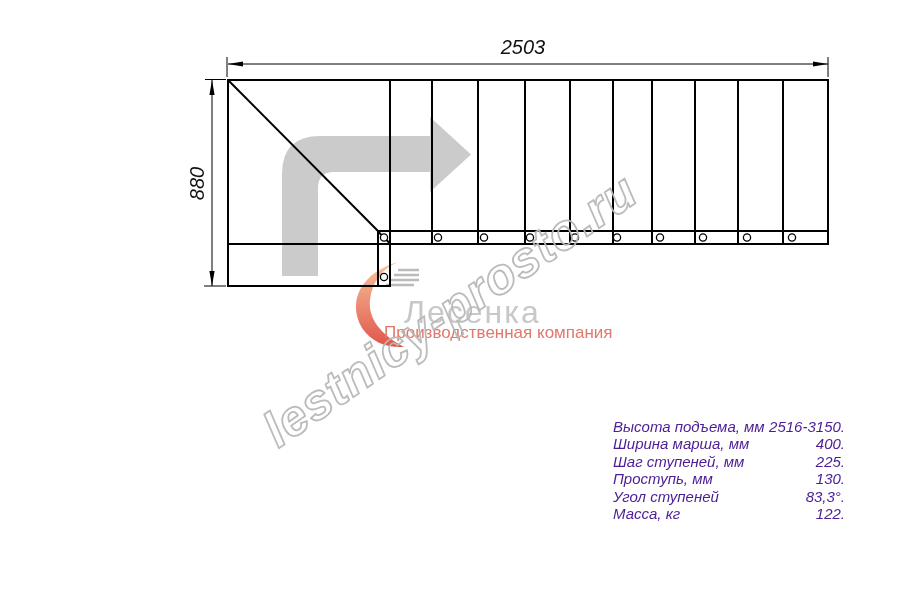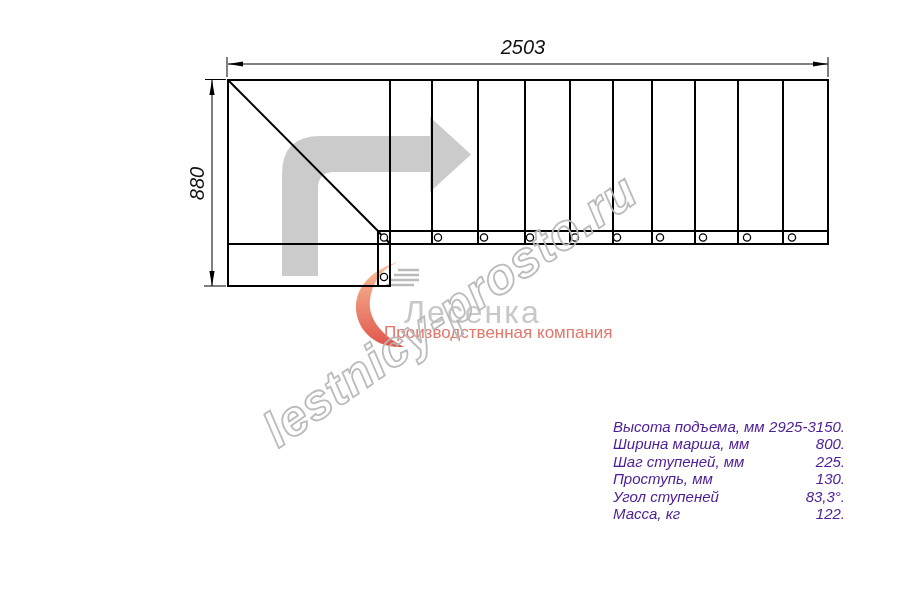--- a/index.html
+++ b/index.html
@@ -112,25 +112,25 @@
   <div id="dim-height" class="dim-text">880</div>
 
   <div id="logo-name">Лесенка</div>
   <div id="logo-tagline">Производственная компания</div>
 
   <div id="watermark">lestnicy-prosto.ru</div>
 
   <div id="spec-table">
     <div class="spec-row">
       <span class="spec-label">Высота подъема, мм</span>
-      <span class="spec-value">2925-3150.</span>
+      <span class="spec-value">2516-3150.</span>
     </div>
     <div class="spec-row">
       <span class="spec-label">Ширина марша, мм</span>
-      <span class="spec-value">800.</span>
+      <span class="spec-value">400.</span>
     </div>
     <div class="spec-row">
       <span class="spec-label">Шаг ступеней, мм</span>
       <span class="spec-value">225.</span>
     </div>
     <div class="spec-row">
       <span class="spec-label">Проступь, мм</span>
       <span class="spec-value">130.</span>
     </div>
     <div class="spec-row">

